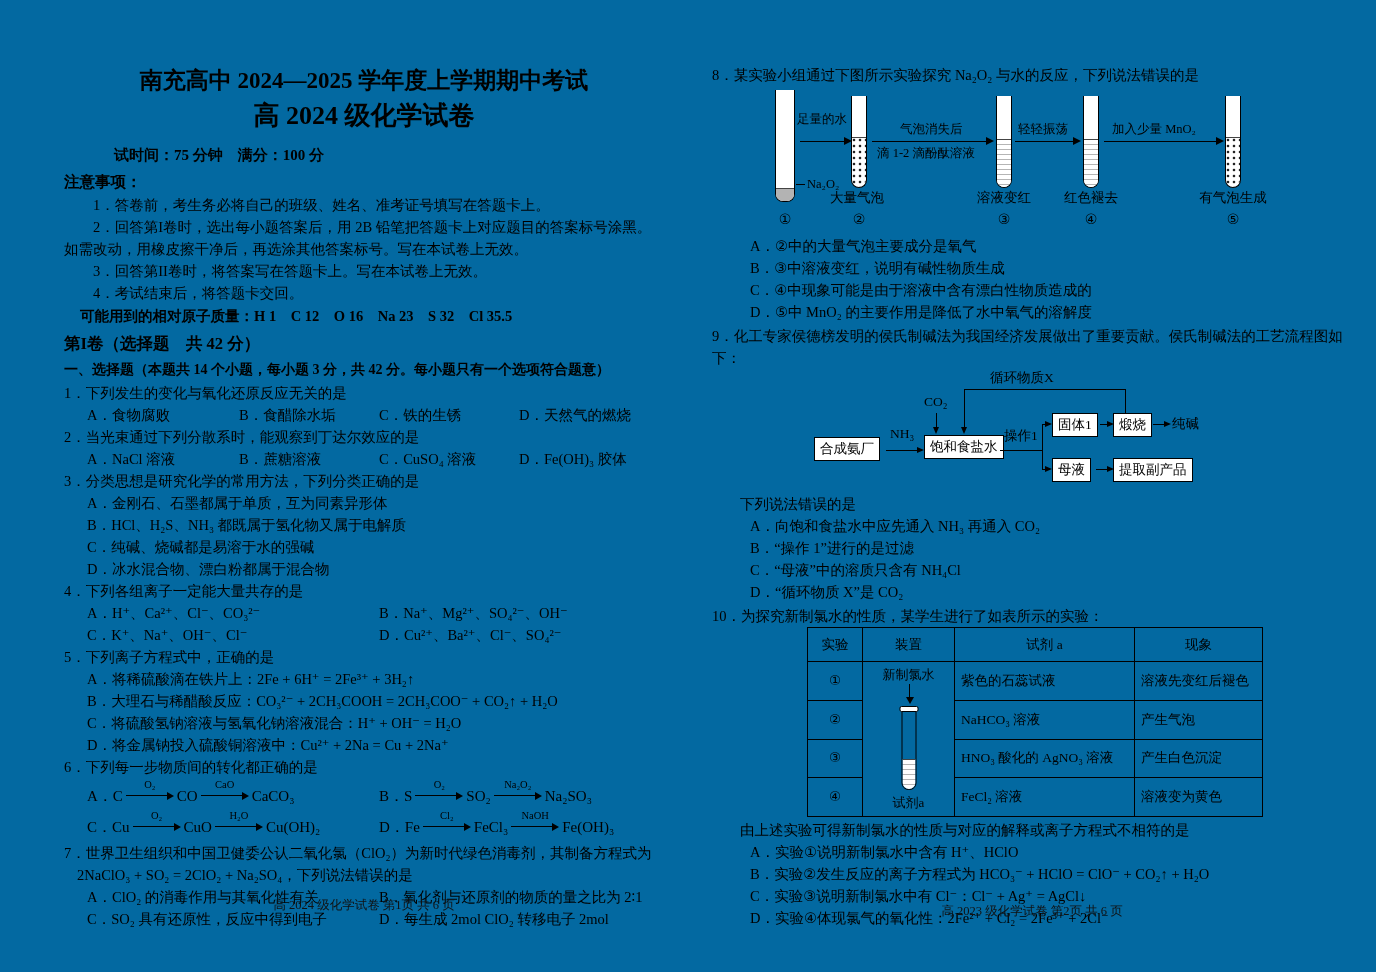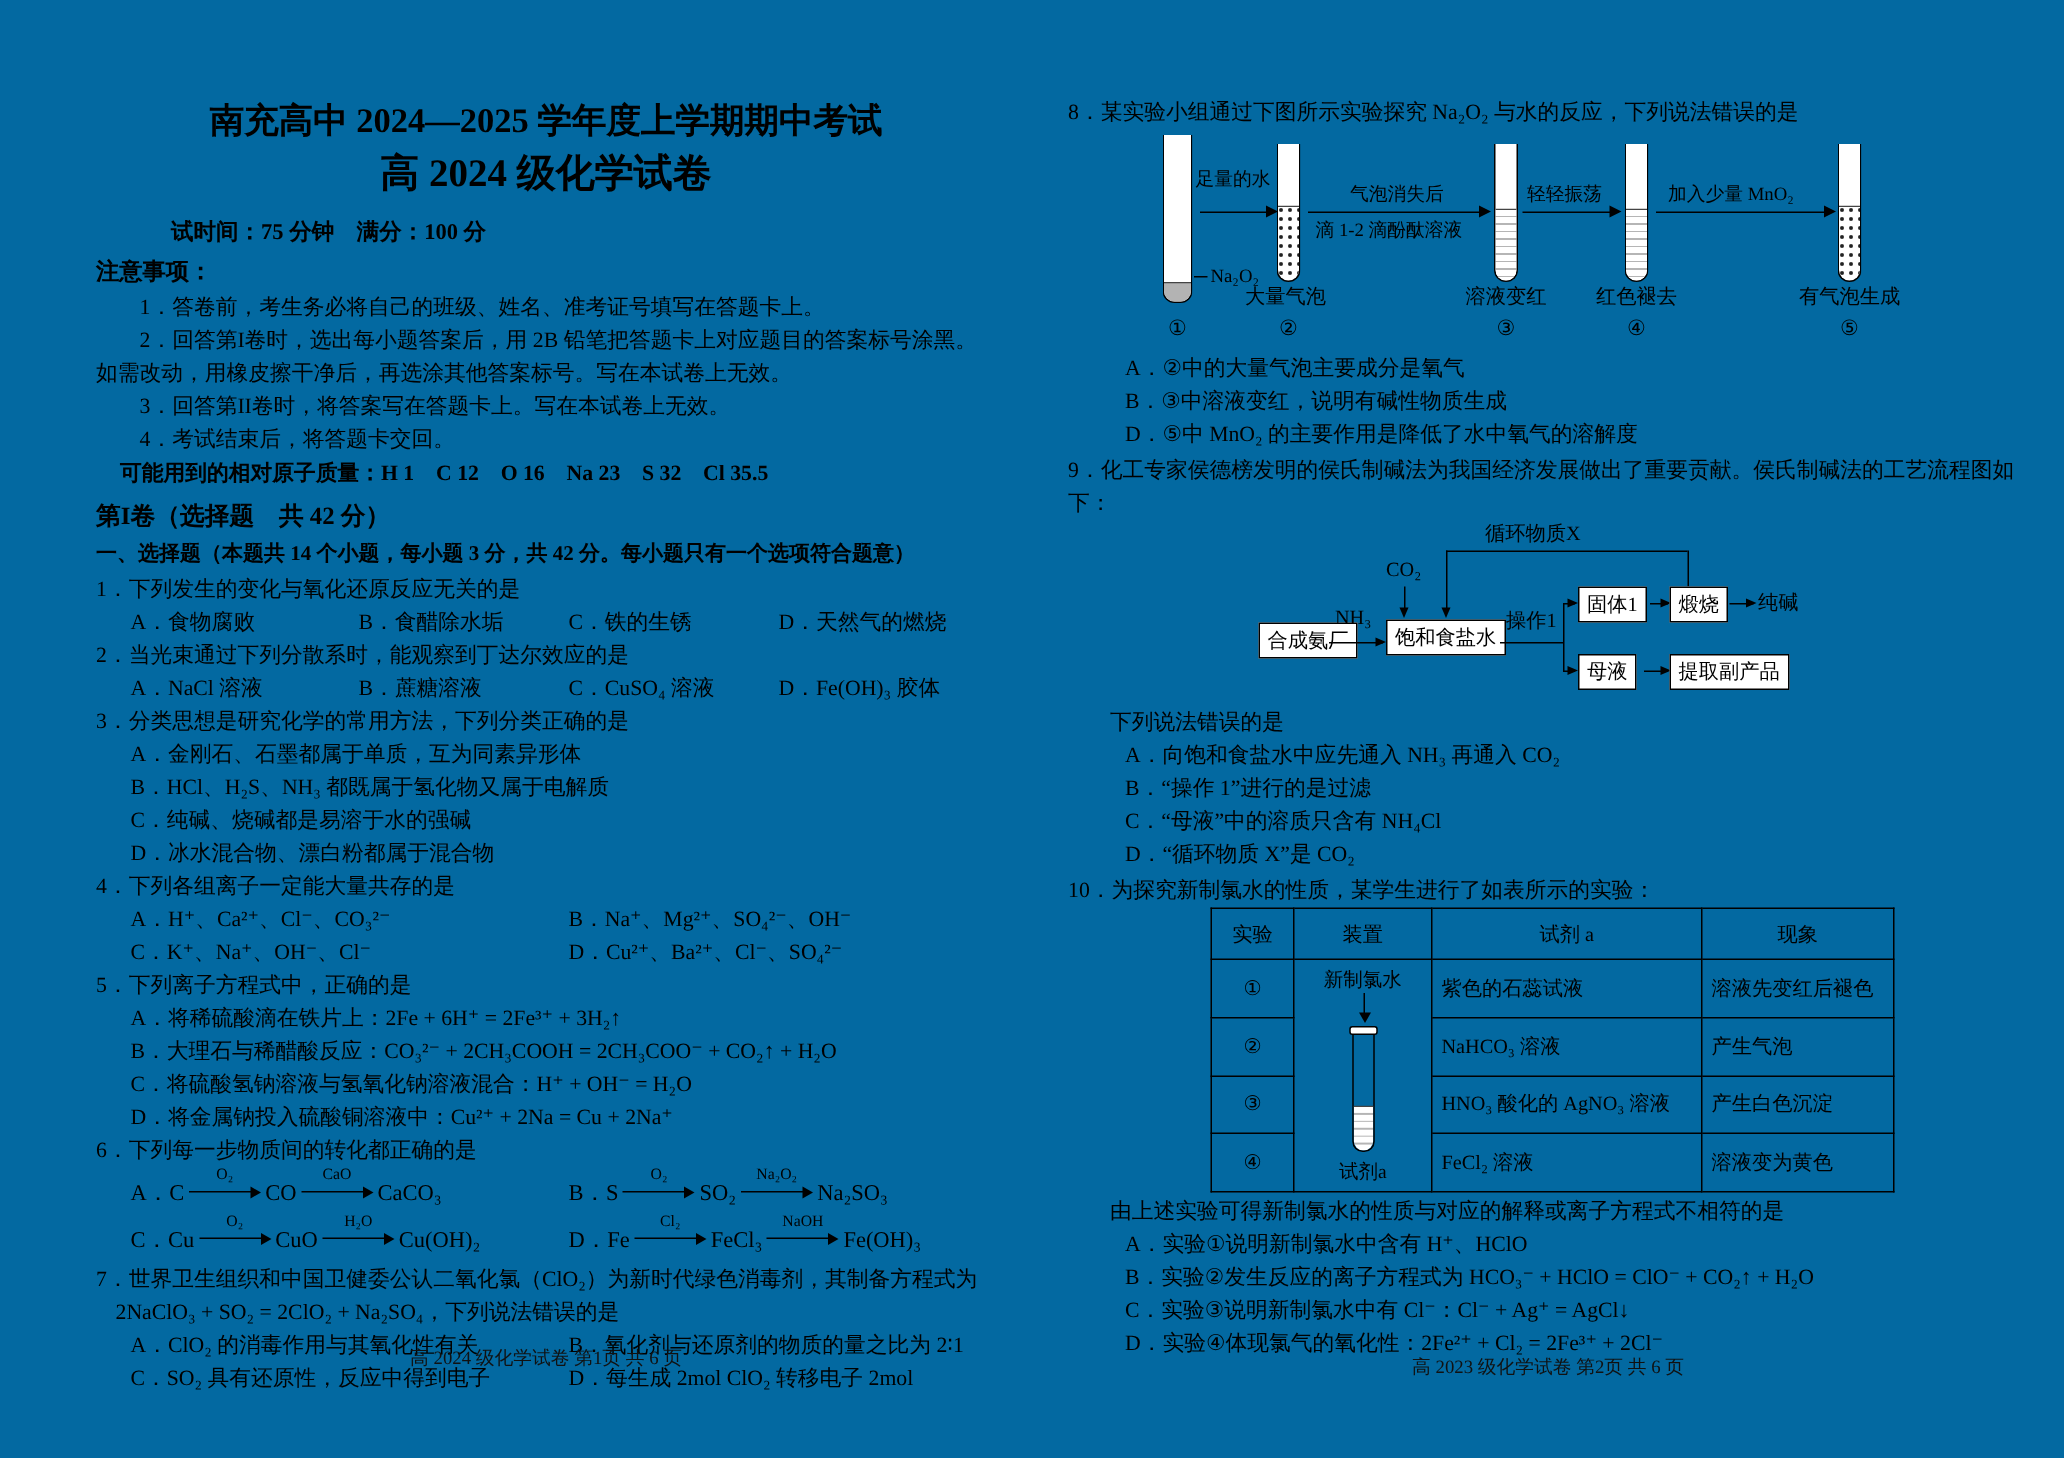--- a/index.html
+++ b/index.html
@@ -229,37 +229,38 @@
       <div class="dnum" style="left:73px;top:124px">①</div>
       <div class="dnum" style="left:147px;top:124px">②</div>
       <div class="dnum" style="left:292px;top:124px">③</div>
       <div class="dnum" style="left:379px;top:124px">④</div>
       <div class="dnum" style="left:521px;top:124px">⑤</div>
     </div>
 
     <div class="optlist-r">
       <div>A．②中的大量气泡主要成分是氧气</div>
       <div>B．③中溶液变红，说明有碱性物质生成</div>
+      <div>C．④中现象可能是由于溶液中含有漂白性物质造成的</div>
       <div>D．⑤中 MnO₂ 的主要作用是降低了水中氧气的溶解度</div>
     </div>
 
     <div class="stem mt2"><span>9．化工专家侯德榜发明的侯氏制碱法为我国经济发展做出了重要贡献。侯氏制碱法的工艺流程图如下：</span></div>
 
     <div class="q9-flow">
       <div class="flabel" style="left:278px;top:0">循环物质X</div>
       <div class="fline-v" style="left:413px;top:20px;height:24px"></div>
       <div class="fline-h" style="left:252px;top:20px;width:161px"></div>
       <div class="fline-v" style="left:252px;top:20px;height:40px"></div>
       <div class="ah-d" style="left:248.5px;top:58px"></div>
 
       <div class="flabel" style="left:212px;top:24px">CO₂</div>
       <div class="fline-v" style="left:224px;top:44px;height:16px"></div>
       <div class="ah-d" style="left:220.5px;top:58px"></div>
 
-      <div class="fbox" style="left:127px;top:68px">合成氨厂</div>
+      <div class="fbox" style="left:102px;top:68px">合成氨厂</div>
       <div class="flabel" style="left:178px;top:56px">NH₃</div>
       <div class="fline-h ah-r" style="left:174px;top:81px;width:36px"></div>
 
       <div class="fbox" style="left:212px;top:66px">饱和食盐水</div>
       <div class="fline-h" style="left:288px;top:81px;width:42px"></div>
       <div class="flabel" style="left:292px;top:58px">操作1</div>
       <div class="fline-v" style="left:330px;top:55px;height:46px"></div>
       <div class="fline-h ah-r" style="left:330px;top:55px;width:8px"></div>
       <div class="fline-h ah-r" style="left:330px;top:100px;width:8px"></div>
 

